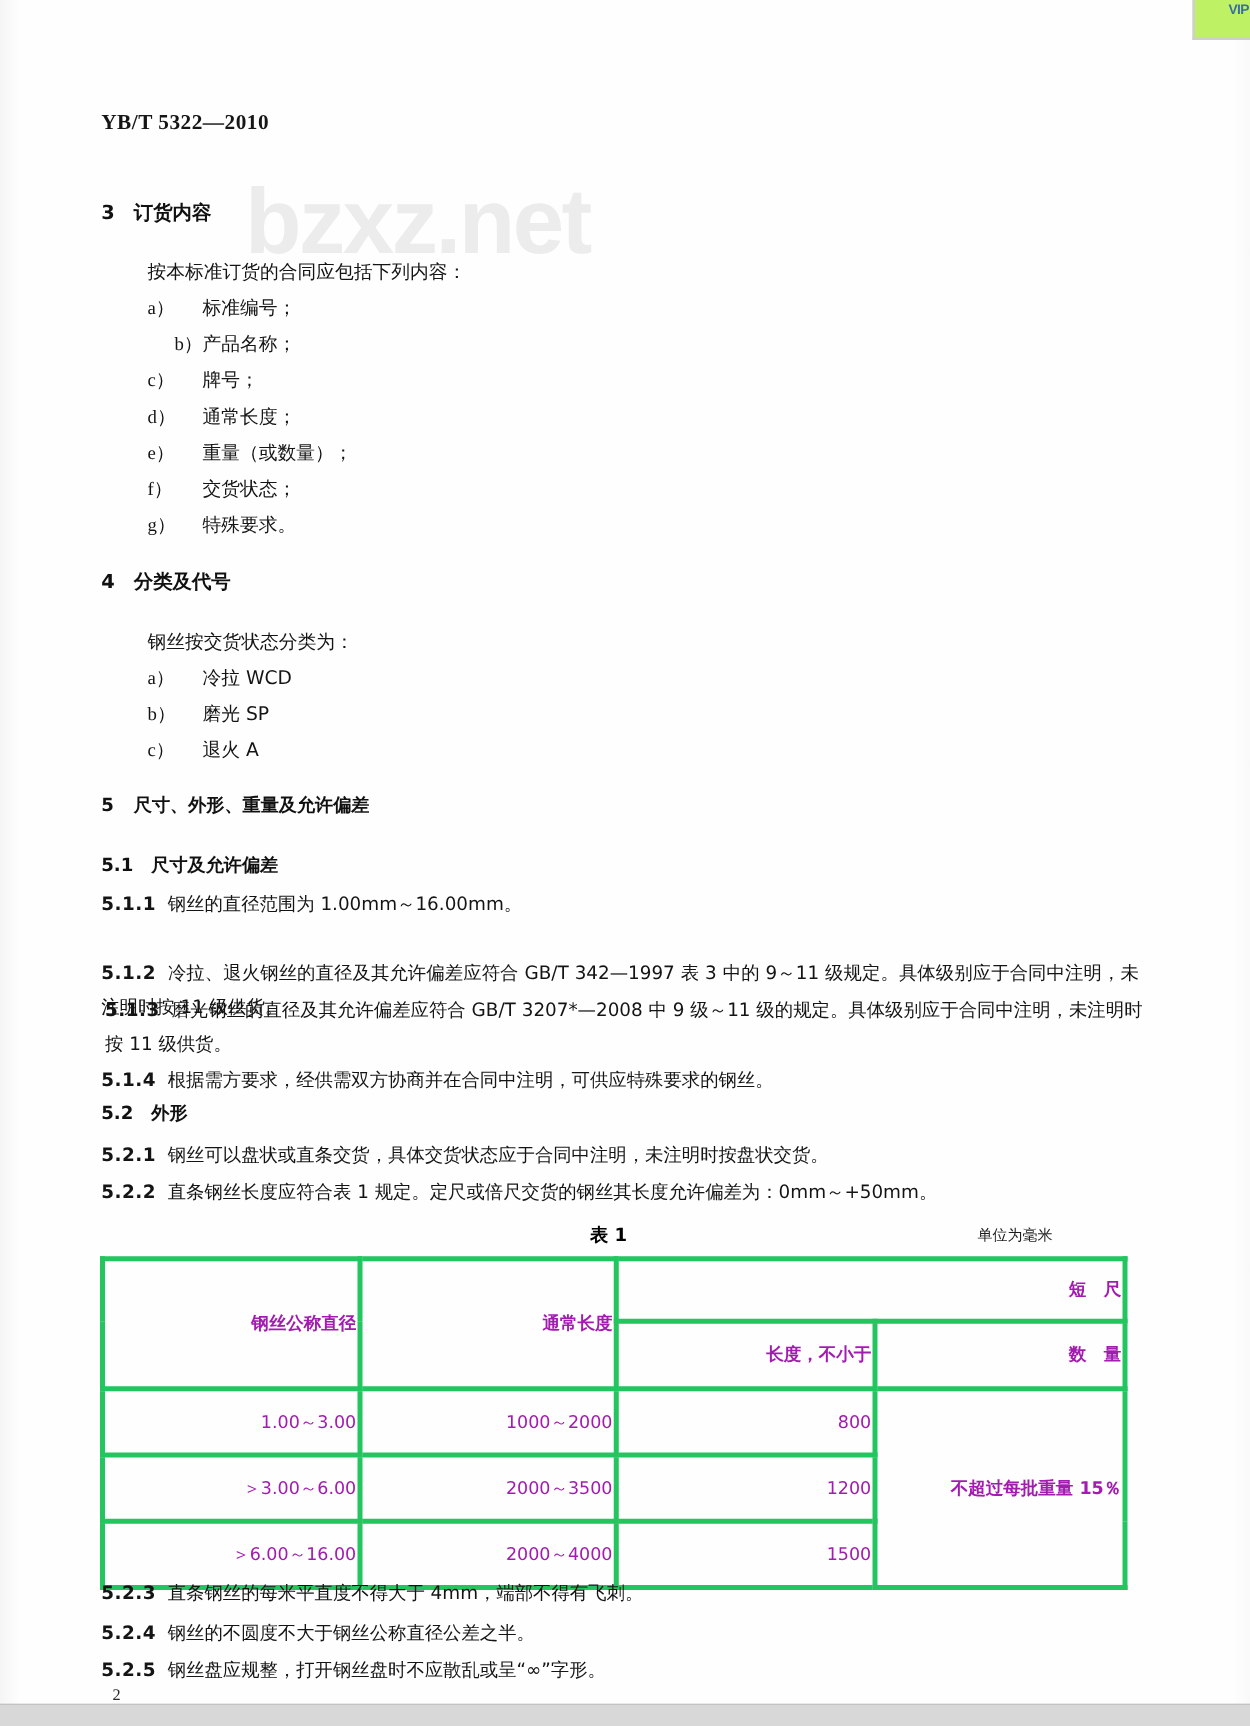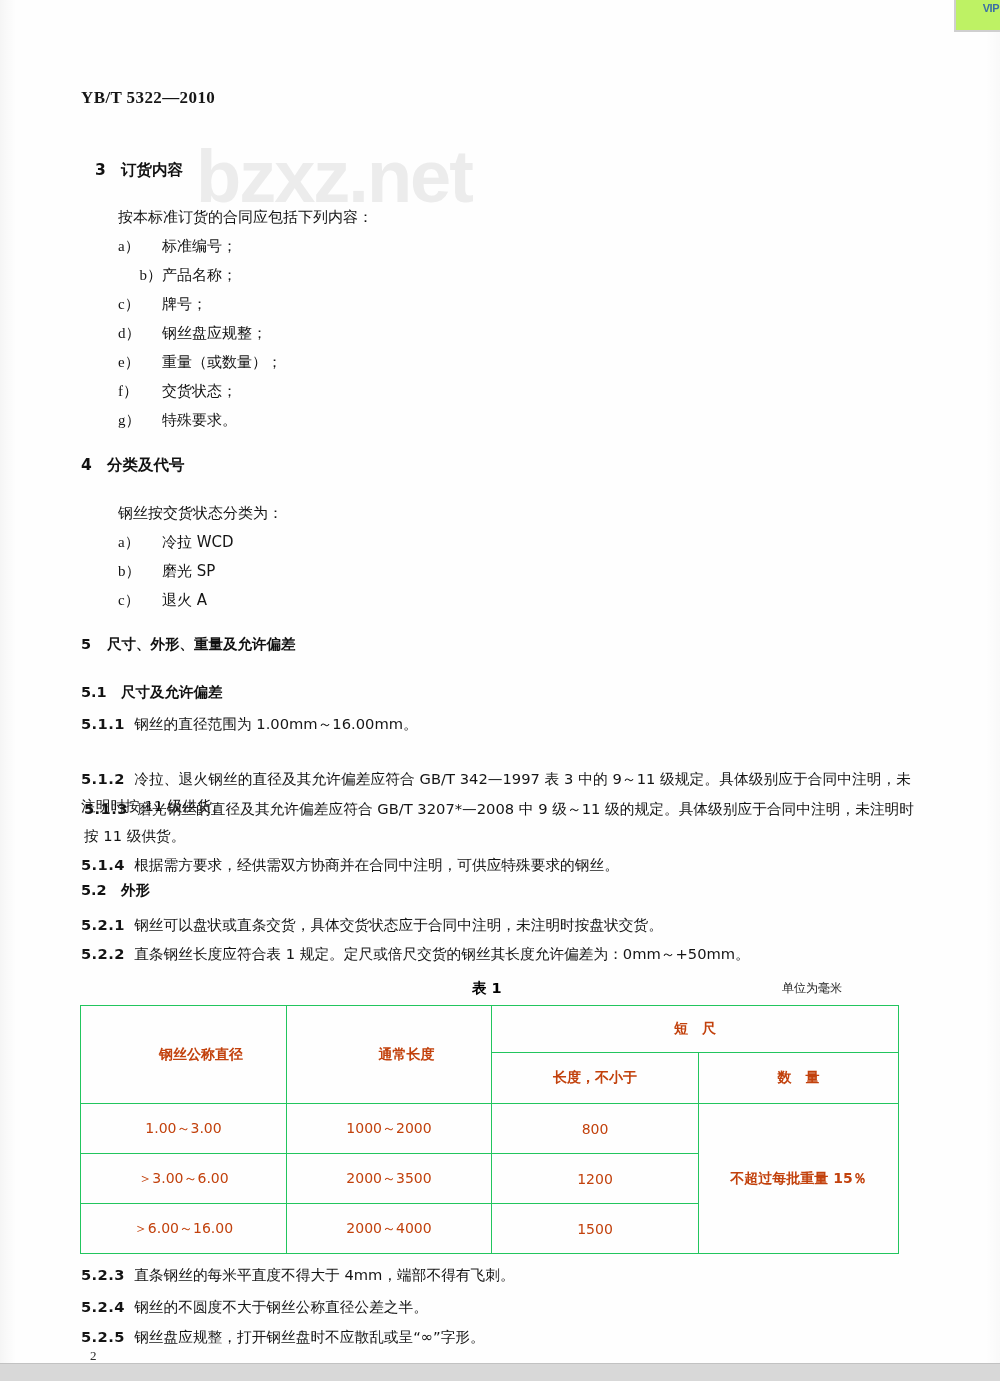--- a/index.html
+++ b/index.html
@@ -175,25 +175,25 @@
   }
   #data-table {
     position: absolute;
     left: 80px;
     top: 1005px;
     width: 818px;
     border-collapse: collapse;
     table-layout: fixed;
   }
   #data-table th, #data-table td {
-    border: 1px solid #22c55e;
-    text-align: center;
+    border: 4px solid #22c55e;
+    text-align: right;
     vertical-align: middle;
     font-family: "DejaVu Sans", "Liberation Sans", sans-serif;
-    color: #c2410c;
+    color: #a21caf;
   }
   #data-table th {
     font-size: 14px;
     font-weight: bold;
   }
   #data-table td {
     font-size: 14px;
     font-weight: normal;
   }
   #data-table .th-main { height: 92px; padding-left: 36px; }
@@ -218,37 +218,37 @@
 <div id="page">
 
   <div id="paper-tint"></div>
 
   <div id="watermark">bzxz.net</div>
 
   <div id="running-head">YB/T 5322—2010</div>
 
   <div id="content">
 
-    <div class="clause-h1" style="left:95px; top:160px;">
+    <div class="clause-h1" style="left:81px; top:160px;">
       <span class="num">3</span><span>订货内容</span>
     </div>
 
     <div class="lead-in" style="left:118px; top:208px;">按本标准订货的合同应包括下列内容：</div>
 
     <div class="list-item" style="left:118px; top:237px;">
       <span class="marker">a）</span><span>标准编号；</span>
     </div>
     <div class="list-item" style="left:118px; top:266px;text-align:right;">
       <span class="marker">b）</span><span>产品名称；</span>
     </div>
     <div class="list-item" style="left:118px; top:295px;">
       <span class="marker">c）</span><span>牌号；</span>
     </div>
     <div class="list-item" style="left:118px; top:324px;">
-      <span class="marker">d）</span><span>钢丝盘应规整；</span>
+      <span class="marker">d）</span><span>通常长度；</span>
     </div>
     <div class="list-item" style="left:118px; top:353px;">
       <span class="marker">e）</span><span>重量（或数量）；</span>
     </div>
     <div class="list-item" style="left:118px; top:382px;">
       <span class="marker">f）</span><span>交货状态；</span>
     </div>
     <div class="list-item" style="left:118px; top:411px;">
       <span class="marker">g）</span><span>特殊要求。</span>
     </div>

